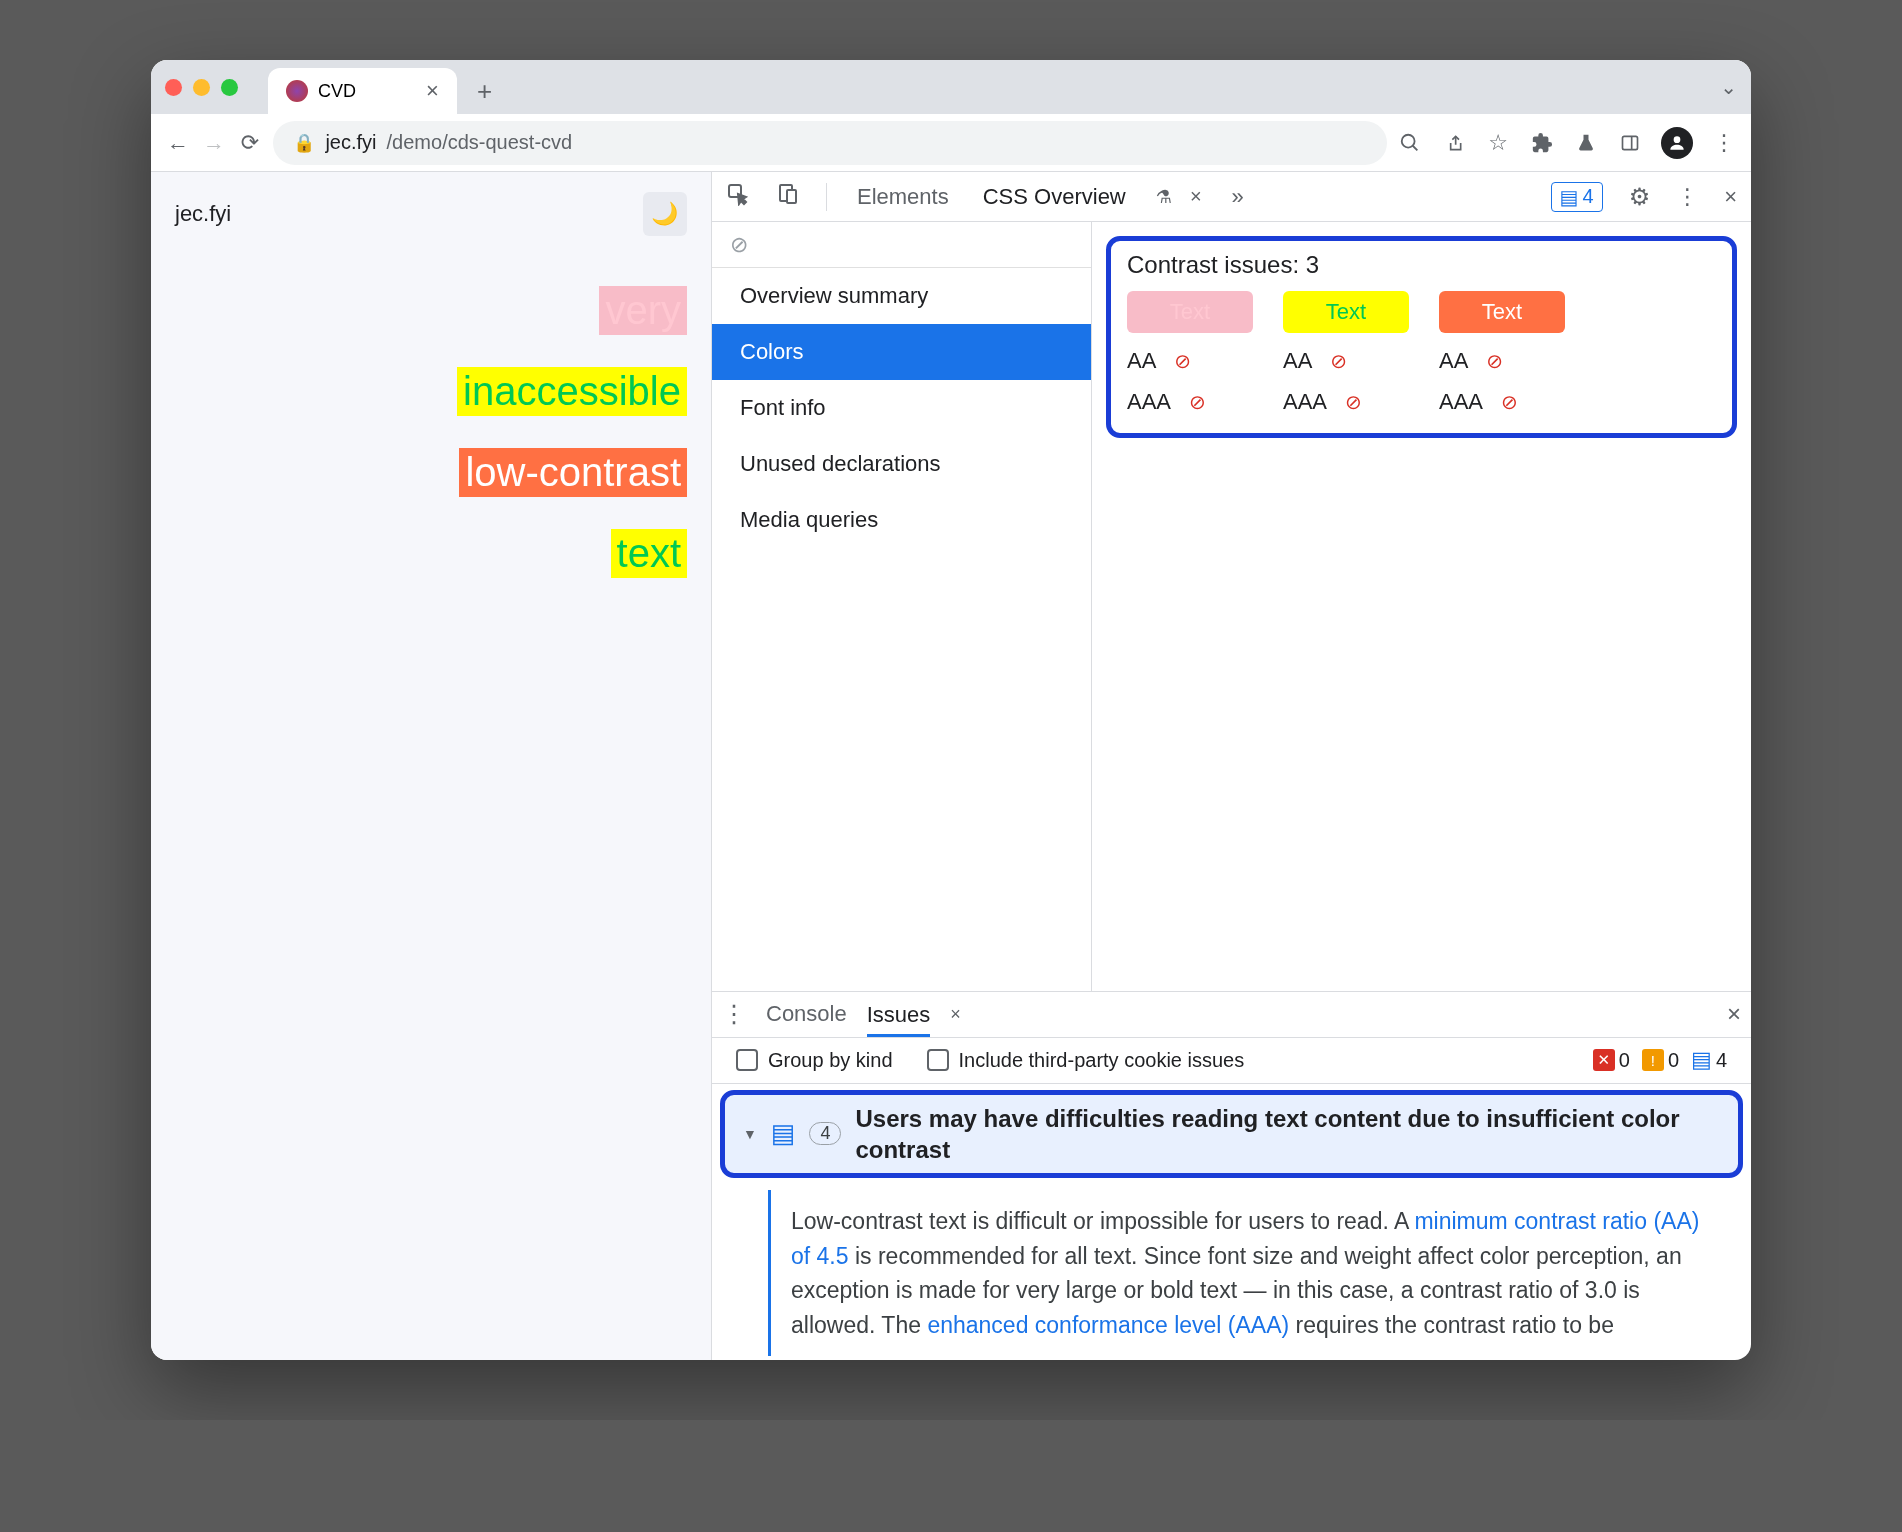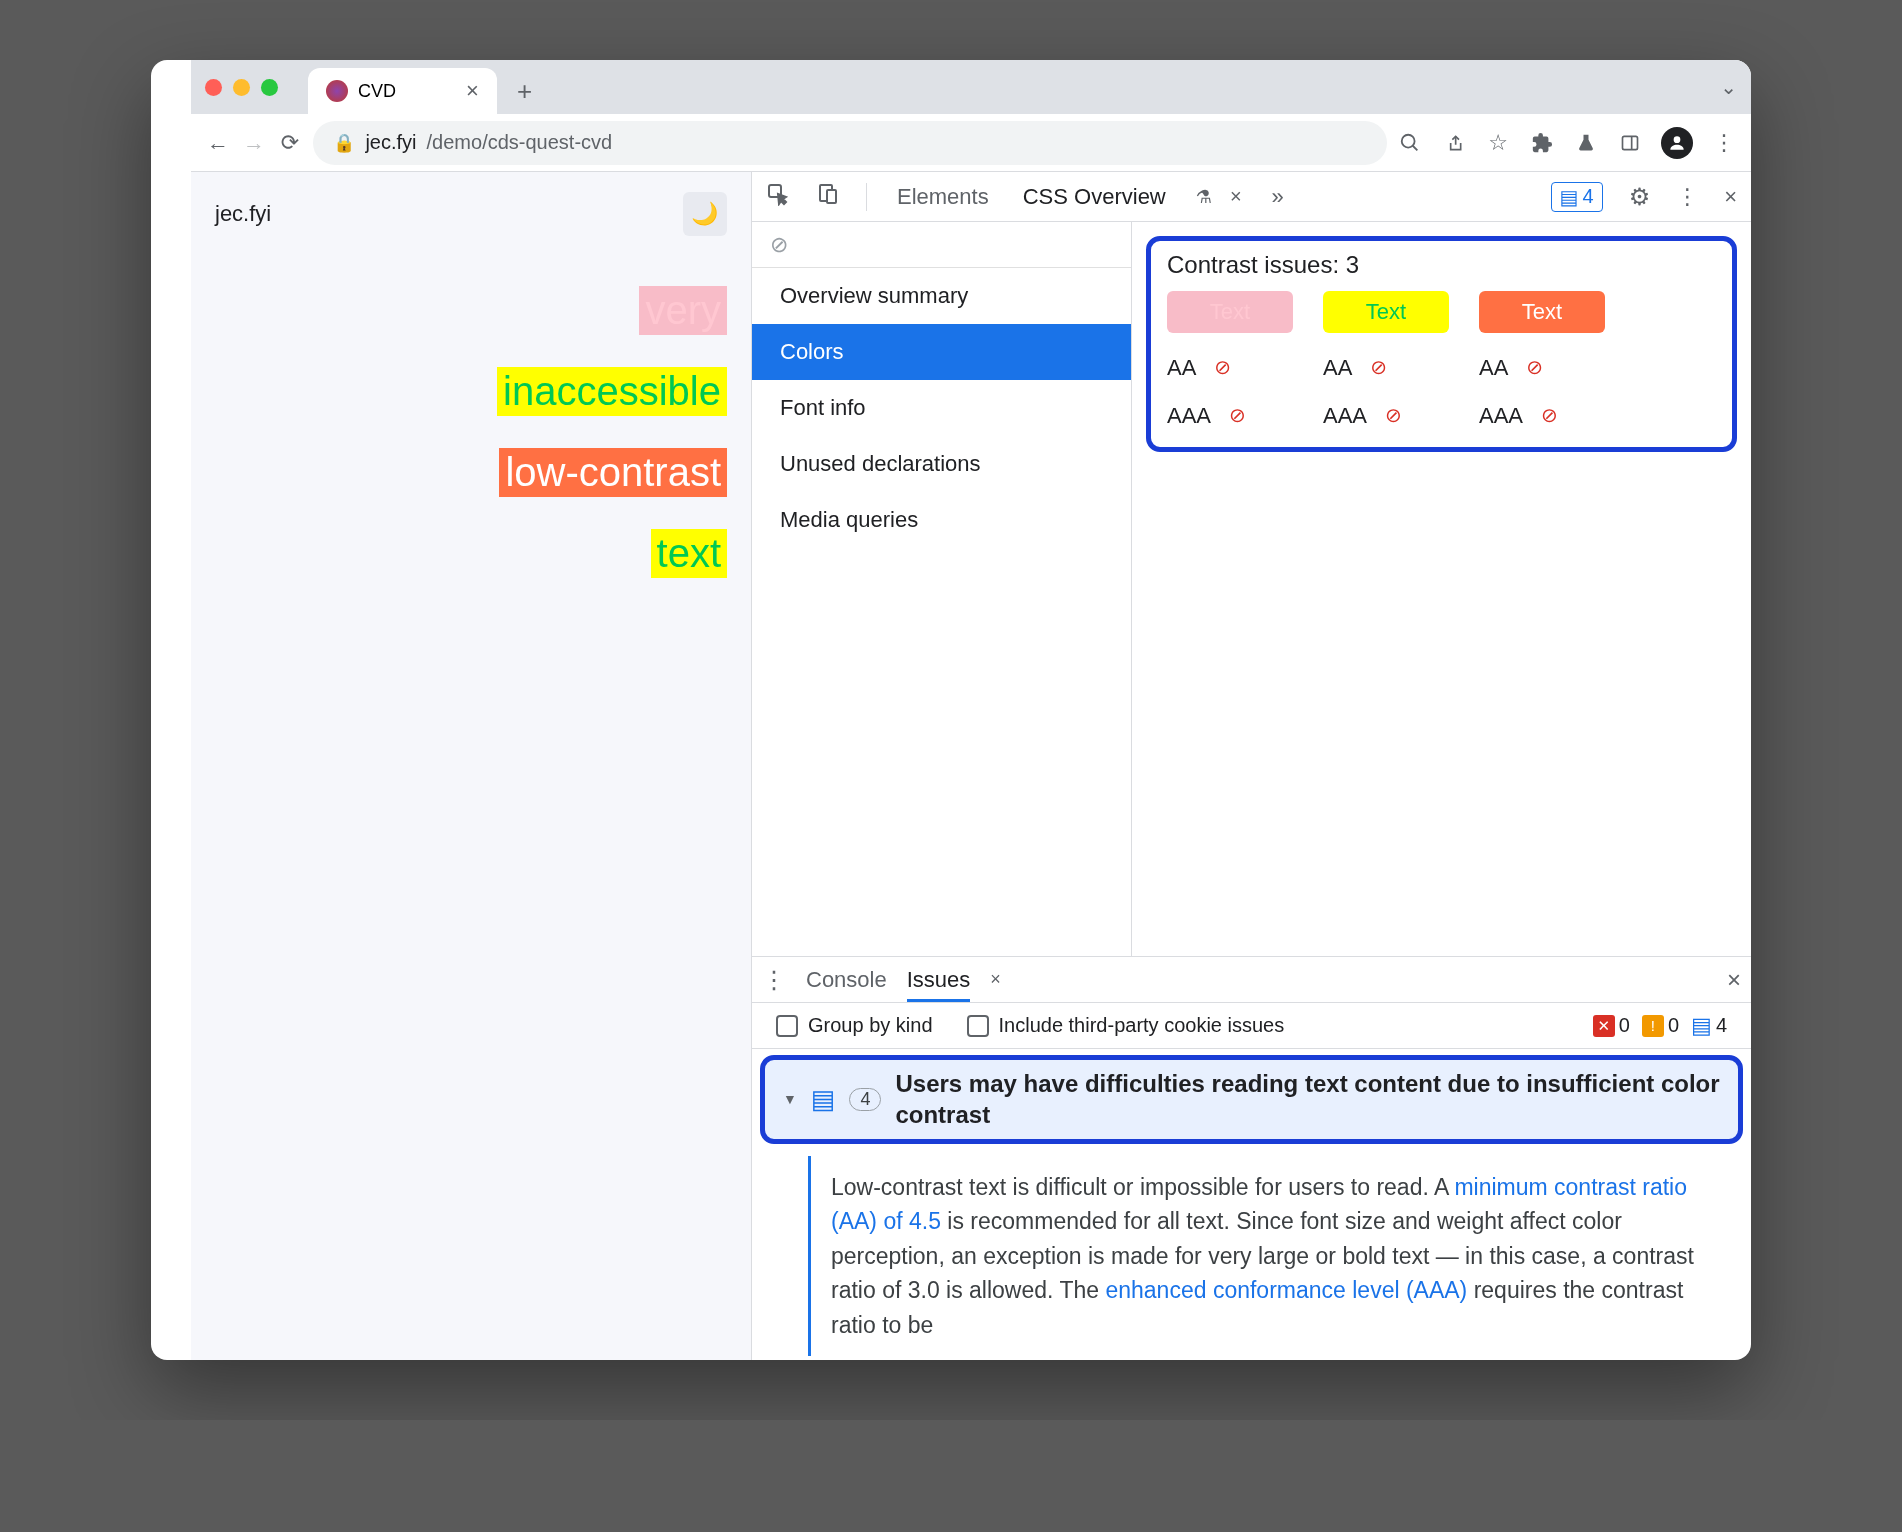--- a/index.html
+++ b/index.html
@@ -1,17 +1,17 @@
 <!DOCTYPE html>
 <html><head>
 <meta charset="utf-8">
 <style>
 * { margin:0; padding:0; box-sizing:border-box; font-family:-apple-system,BlinkMacSystemFont,"Segoe UI",Arial,sans-serif; }
 body { background:#5a5a5a; padding:60px; }
-.browser { width:1600px; height:1300px; margin:0 auto; background:#fff; border-radius:16px; overflow:hidden; box-shadow:0 30px 80px rgba(0,0,0,.4); display:flex; flex-direction:column;padding-left:40px; }
+.browser { width:1600px; height:1300px; margin:0 auto; background:#fff; border-radius:16px; overflow:hidden; box-shadow:0 30px 80px rgba(0,0,0,.4); display:flex; flex-direction:column; }
 .titlebar { display:flex; align-items:center; background:#dee1e6; height:54px; padding:0 14px; flex-shrink:0; }
 .tfl { display:flex; gap:11px; margin-right:30px; }
 .dot { width:17px; height:17px; border-radius:50%; }
 .red { background:#ff5f57; } .yellow { background:#febc2e; } .green { background:#28c840; }
 .tab { background:#fff; border-radius:12px 12px 0 0; padding:10px 18px; display:flex; align-items:center; gap:10px; font-size:18px; margin-top:8px; height:46px; }
 .favicon { width:22px; height:22px; background:radial-gradient(circle,#8e44ad,#c0392b); border-radius:50%; }
 .tabx { color:#5f6368; font-size:22px; margin-left:60px; }
 .plus { font-size:26px; color:#5f6368; margin-left:20px; margin-top:8px; }
 .chev { margin-left:auto; font-size:20px; color:#5f6368; }
 .addressbar { display:flex; align-items:center; background:#fff; height:58px; border-bottom:1px solid #dadce0; padding:0 14px; gap:10px; flex-shrink:0; }
@@ -49,21 +49,21 @@
 .css-nav-item.sel { background:#1a73e8; color:#fff; }
 .css-body { flex:1; background:#fff; padding:14px; overflow:auto; }
 .hl-box { border:5px solid #1a3dd6; border-radius:14px; padding:10px 16px 18px; background:#fff; }
 .ci-title { font-size:24px; color:#202124; margin-bottom:12px; }
 .ci-grid { display:flex; gap:30px; flex-wrap:wrap; }
 .ci-item { display:flex; flex-direction:column; gap:2px; }
 .ci-swatch { width:126px; height:42px; border-radius:6px; display:flex; align-items:center; justify-content:center; font-size:22px; }
 .sw1 { background:#f8bcc8; color:#ffc7d1; }
 .sw2 { background:#ffff00; color:#00c853; }
 .sw3 { background:#ff7043; color:#fff; }
-.ci-row { display:flex; gap:18px; font-size:22px; color:#202124; margin-top:20px; }
+.ci-row { display:flex; gap:18px; align-items:center; font-size:22px; color:#202124; margin-top:13px; }
 .noent { color:#d93025; font-size:20px; }
 .drawer { border-top:1px solid #dadce0; display:flex; flex-direction:column; }
 .dr-tabs { display:flex; align-items:center; height:46px; border-bottom:1px solid #dadce0; padding:0 10px; gap:20px; }
 .dr-more { color:#5f6368; font-size:24px; }
 .dr-tab { font-size:22px; color:#5f6368; }
 .dr-tab.act { color:#202124; border-bottom:3px solid #1a73e8; padding-bottom:6px; margin-bottom:-10px; }
 .dr-x { color:#5f6368; font-size:18px; }
 .dr-close { margin-left:auto; color:#5f6368; font-size:24px; }
 .dr-filter { display:flex; align-items:center; height:46px; padding:0 24px; gap:10px; border-bottom:1px solid #dadce0; font-size:20px; color:#202124; }
 .chk { width:22px; height:22px; border:2px solid #5f6368; border-radius:4px; }

